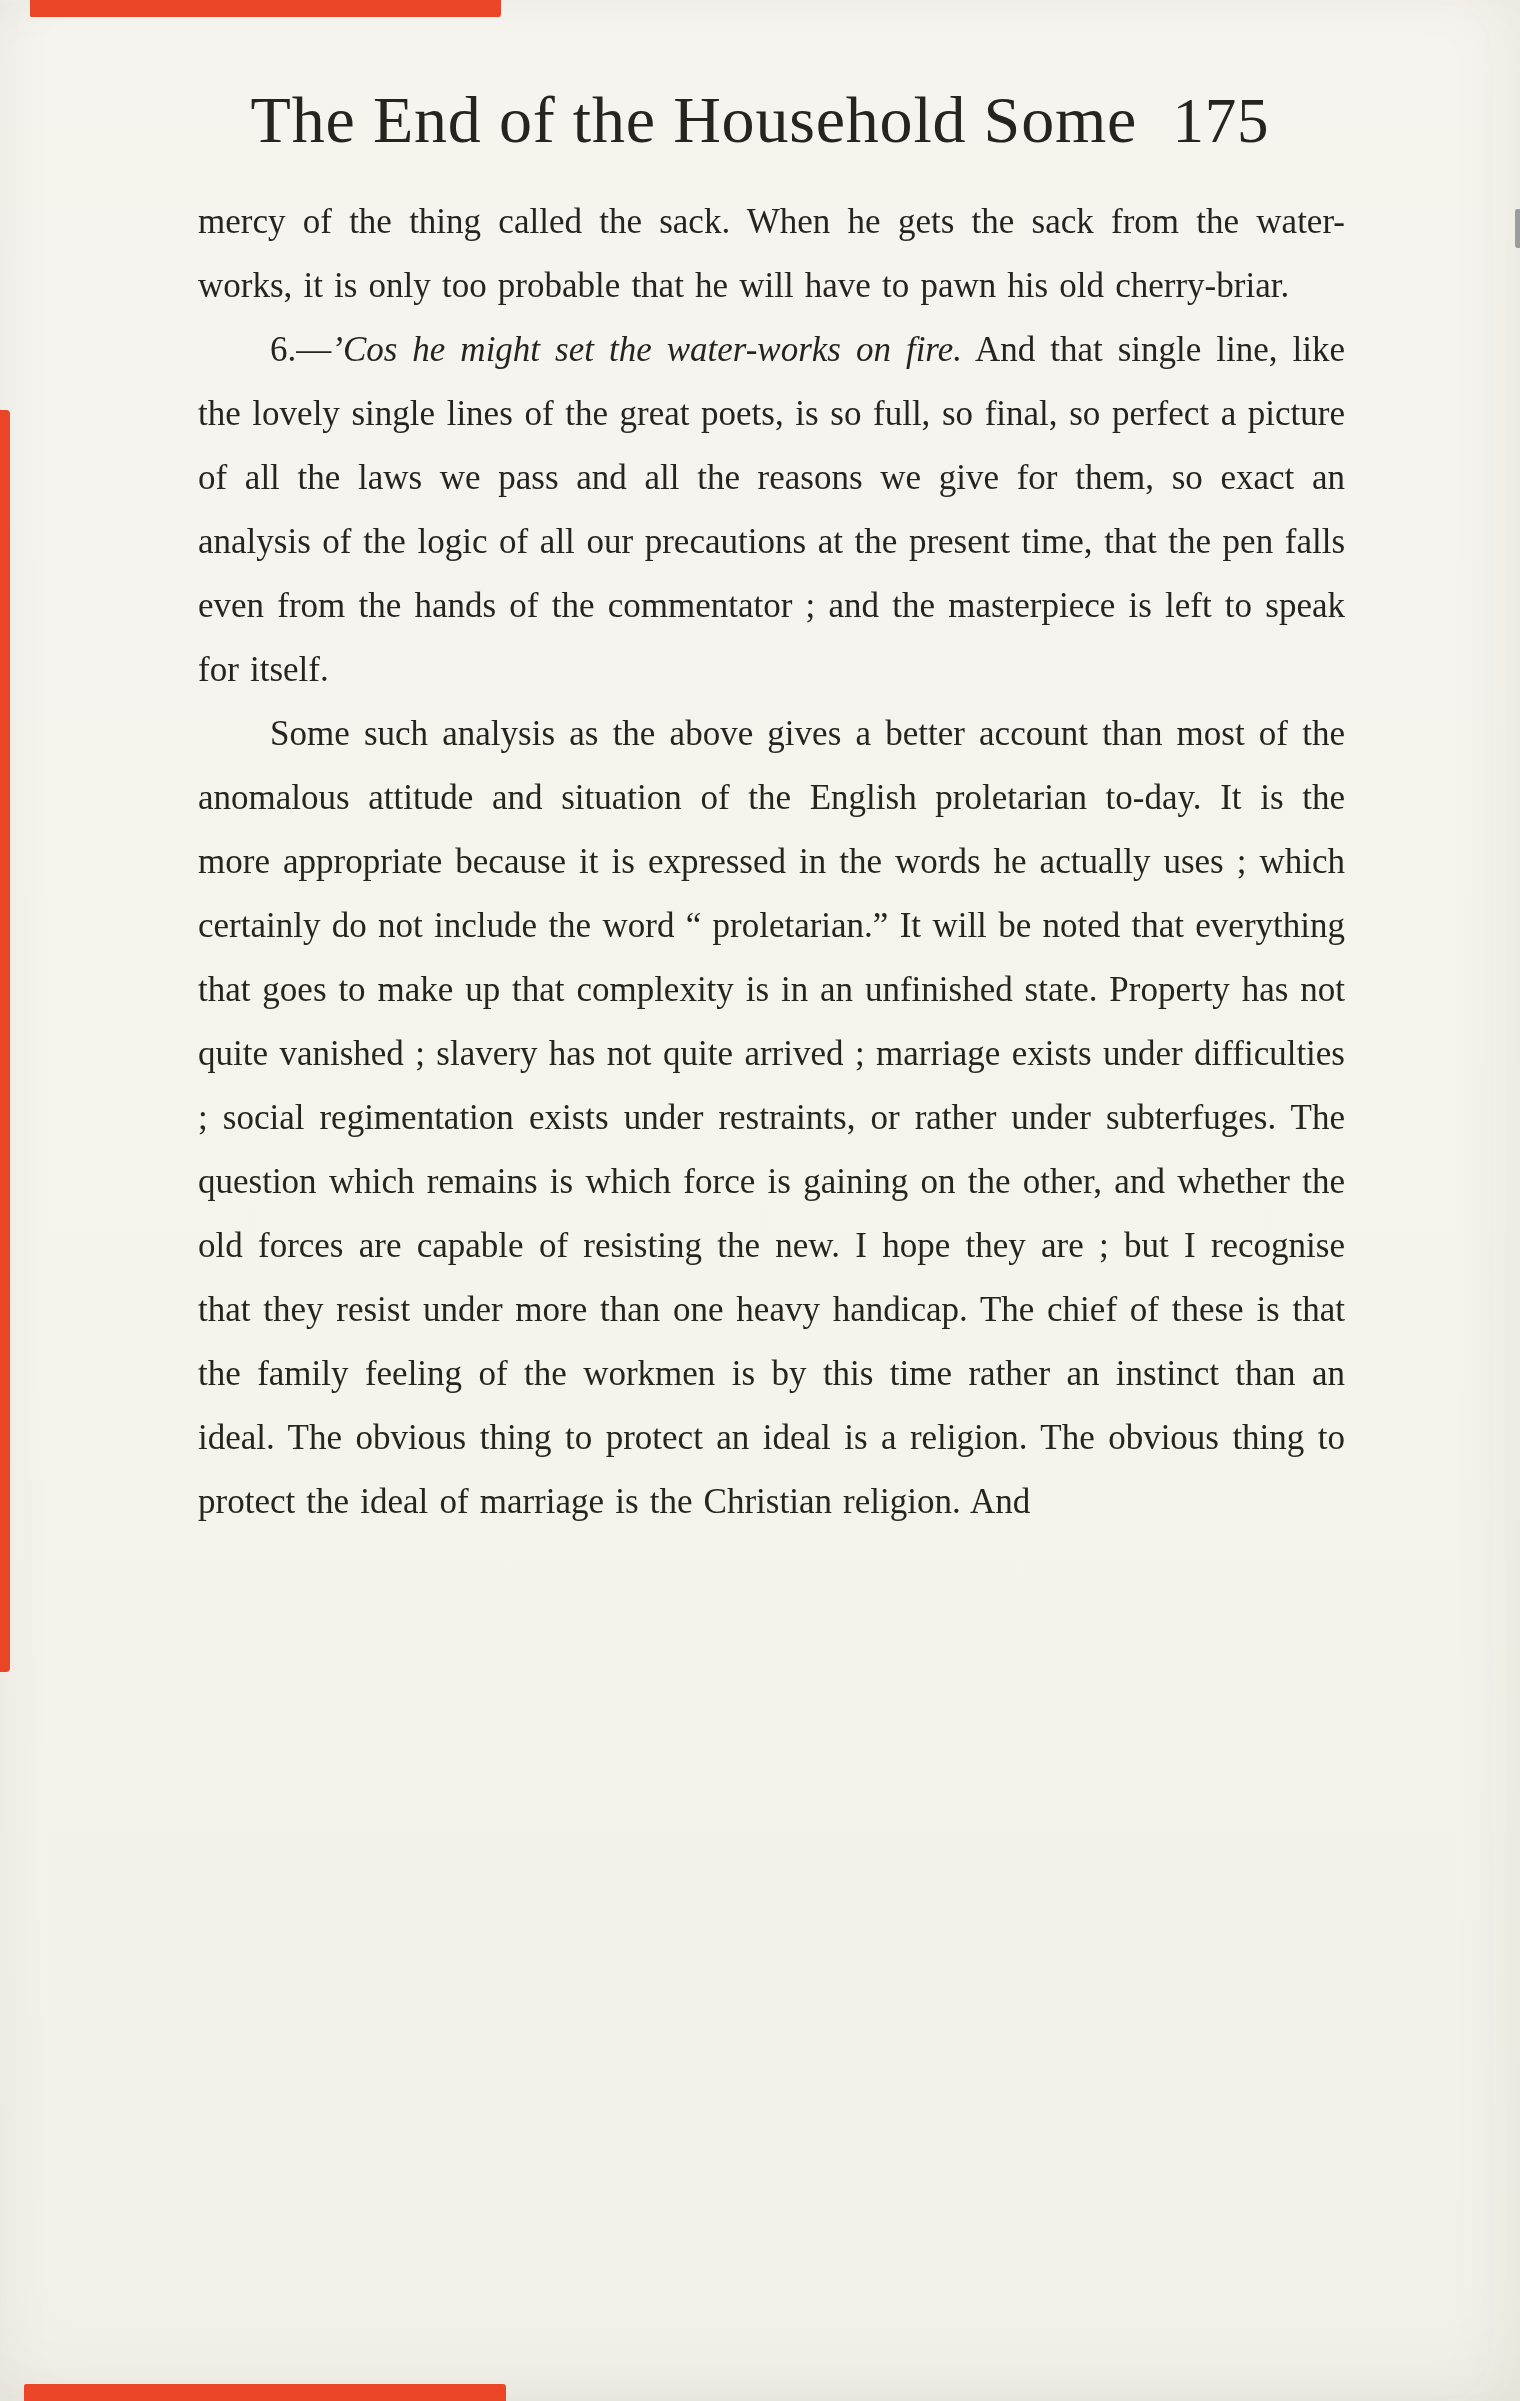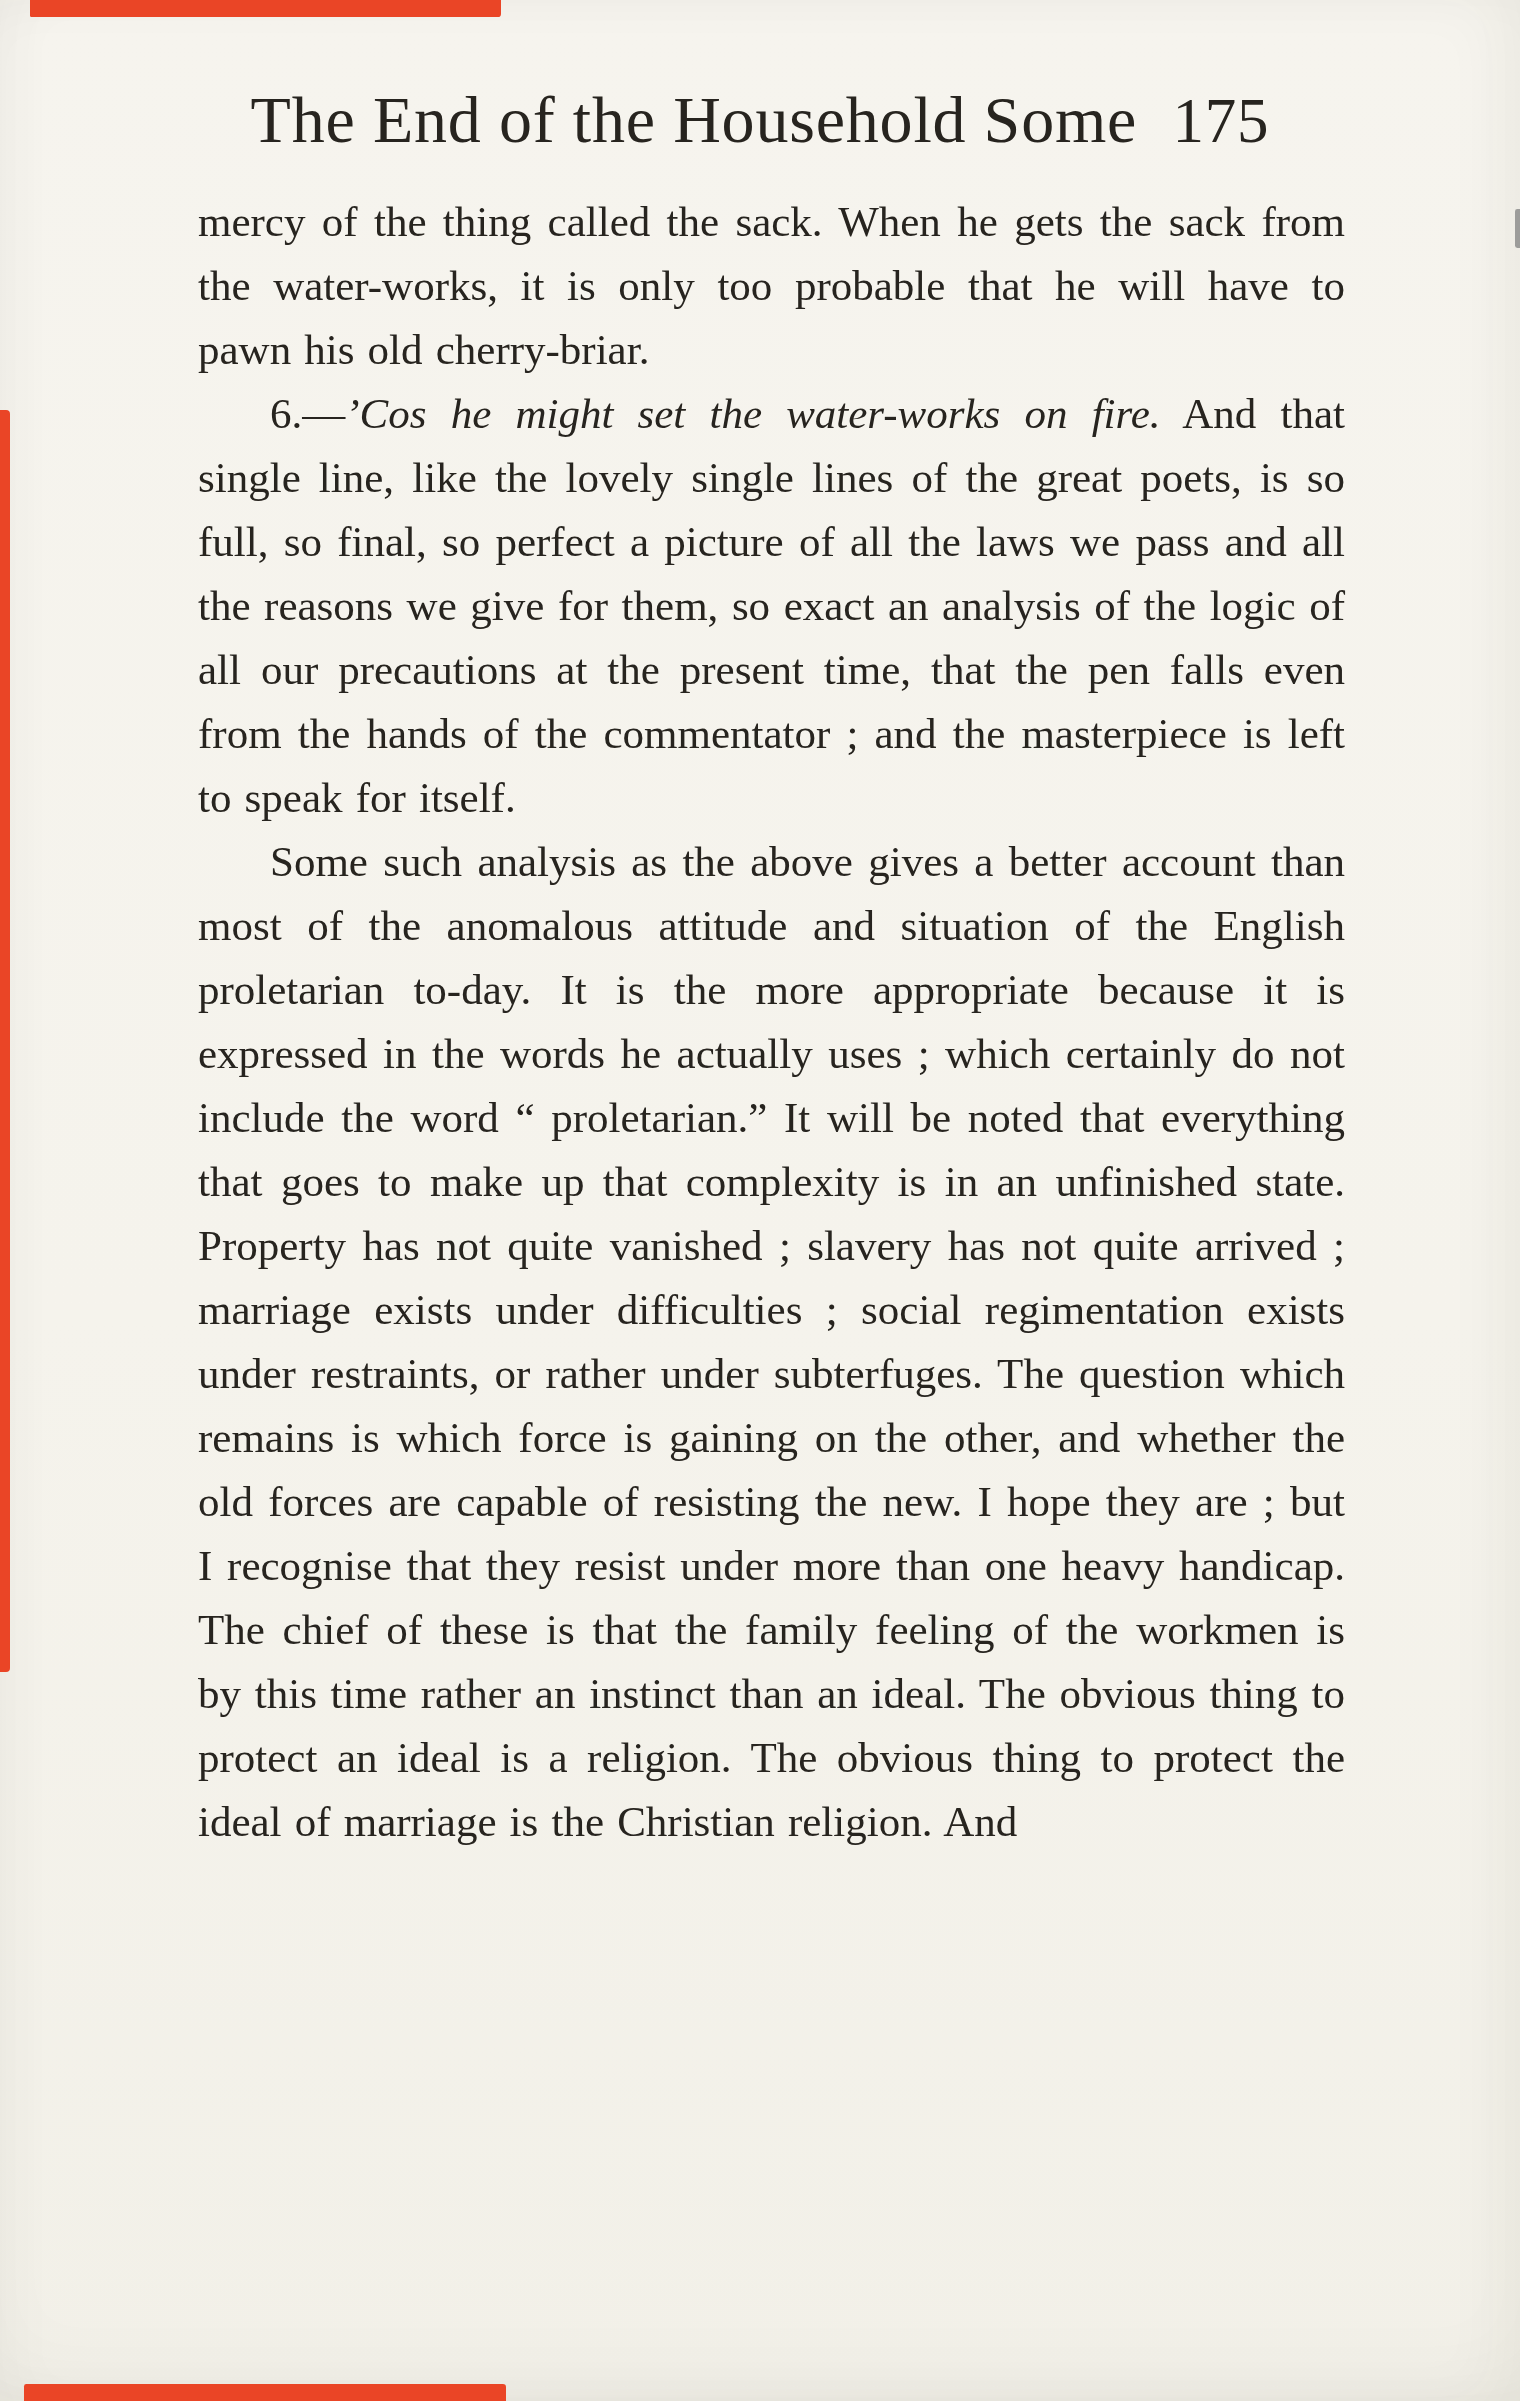--- a/index.html
+++ b/index.html
@@ -58,21 +58,21 @@
   }
   .pagenum {
     font-size: 63px;
     margin-left: 18px;
   }
   .body-text {
     position: absolute;
     top: 190px;
     left: 198px;
     width: 1147px;
-    font-size: 43px;
+    font-size: 35px;
     line-height: 64px;
     color: var(--ink, #27241f);
     text-align: justify;
     word-spacing: 2.4px;
   }
   .para { text-indent: 72px; }
   .para.no-indent { text-indent: 0; }
   .quote { font-style: italic; }
 </style>
 </head>

